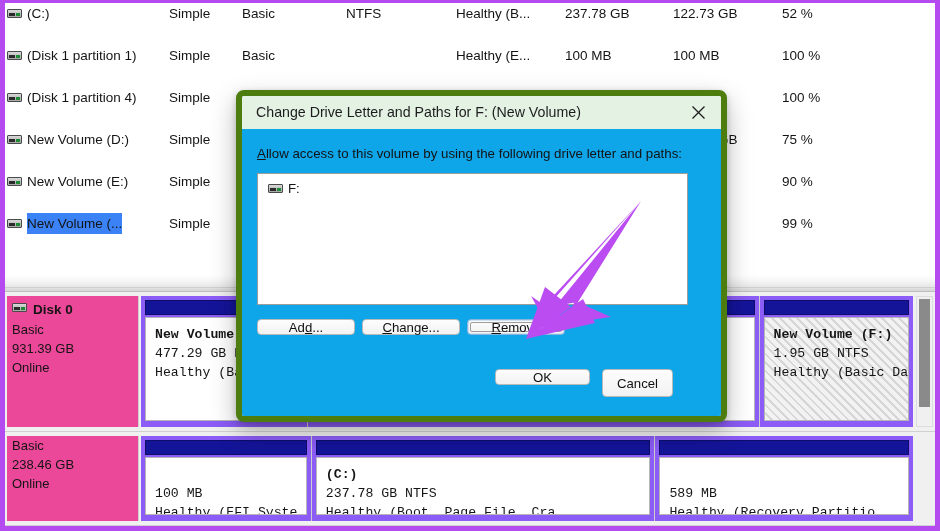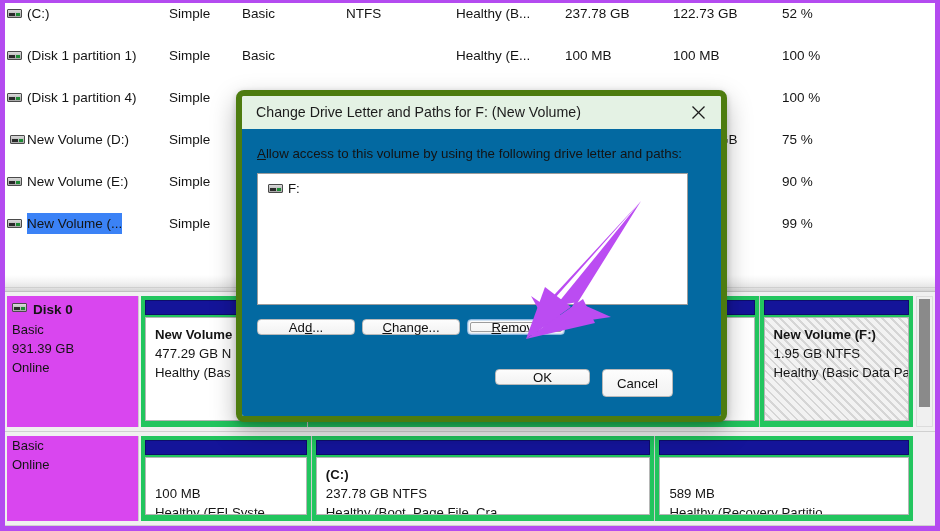--- a/index.html
+++ b/index.html
@@ -76,38 +76,39 @@
   .disk-row{
     position:absolute;left:0;right:0;
     background:#f0f0f0;
     border-bottom:1px solid #d0d0d0;
   }
   .disk-row.r0{top:0;height:139px;}
   .disk-row.r1{top:140px;bottom:0;}
 
   .disk-head{
     position:absolute;left:2px;top:4px;width:131px;bottom:4px;
-    background:#d946ef;
+    background:#ec4899;
     border-right:1px solid #cdcdcd;
     font-size:13px;color:#141414;
   }
   .disk-head .dh-title{
     font-weight:bold;font-size:13.5px;padding-left:26px;
     line-height:20px;height:20px;position:relative;margin-top:4px;
   }
   .disk-head .dh-title .drive-ico{
     position:absolute;left:5px;top:5px;
   }
   .disk-head .dh-line{line-height:19px;padding-left:5px;}
 
   .parts{position:absolute;left:136px;right:22px;top:4px;bottom:4px;}
   .part{
     position:absolute;top:0;bottom:0;
-    background:#22c55e;
+    background:#8b5cf6;
     box-sizing:border-box;
+    font-family:Liberation Mono, monospace;
   }
   .part .bar{
     position:absolute;left:4px;right:4px;top:4px;height:15px;
     background:#141499;
     border:1px solid #0d0d6b;
     box-sizing:border-box;
   }
   .part .body{
     position:absolute;left:4px;right:4px;top:21px;bottom:6px;
     background:#ffffff;
@@ -151,21 +152,21 @@
   .dlg-title .t-text{
     position:absolute;left:14px;top:0;height:33px;line-height:33px;
     font-size:14.2px;color:#1c1c1c;white-space:nowrap;
   }
   .dlg-close{
     position:absolute;right:0;top:0;width:46px;height:33px;
     display:flex;align-items:center;justify-content:center;
     color:#1c1c1c;font-size:17px;line-height:1;
     cursor:default;
   }
-  .dlg-body{position:absolute;left:0;right:0;top:33px;bottom:0;background:#0369a1;}
+  .dlg-body{position:absolute;left:0;right:0;top:33px;bottom:0;background:#0ea5e9;}
   .dlg-label{
     position:absolute;left:15px;top:17px;
     font-size:13.3px;color:#131313;white-space:nowrap;
   }
   .dlg-label u{text-decoration:underline;}
   .dlg-listbox{
     position:absolute;left:15px;top:44px;width:431px;height:132px;
     background:#ffffff;border:1px solid #9c9c9c;box-sizing:border-box;
   }
   .lb-item{
@@ -240,21 +241,21 @@
       <span class="cell c-name">(Disk 1 partition 4)</span>
       <span class="cell c-layout">Simple</span>
       <span class="cell c-type">Basic</span>
       <span class="cell c-fs"></span>
       <span class="cell c-status">Healthy (R...</span>
       <span class="cell c-cap">589 MB</span>
       <span class="cell c-free">589 MB</span>
       <span class="cell c-pct">100 %</span>
     </div>
 
-    <div class="vol-row" style="top:63px;text-align:center;">
+    <div class="vol-row" style="top:63px;">
       <span class="cell c-icon"><i class="drive-ico"></i></span>
       <span class="cell c-name">New Volume (D:)</span>
       <span class="cell c-layout">Simple</span>
       <span class="cell c-type">Basic</span>
       <span class="cell c-fs">NTFS</span>
       <span class="cell c-status">Healthy (B...</span>
       <span class="cell c-cap">477.29 GB</span>
       <span class="cell c-free">357.78 GB</span>
       <span class="cell c-pct">75 %</span>
     </div>
@@ -316,20 +317,21 @@
         </div>
       </div>
       <div class="dv-scroll">
         <div class="dv-thumb"></div>
       </div>
     </div>
 
     <div class="disk-row r1">
       <div class="disk-head">
         <div class="dh-line">Basic</div>
+        <div class="dh-line">238.46 GB</div>
         <div class="dh-line">Online</div>
       </div>
       <div class="parts">
         <div class="part" style="left:0%;width:22%;">
           <div class="bar"></div>
           <div class="body">
             <br>
             <span>100 MB</span><br>
             <span>Healthy (EFI Syste</span>
           </div>

